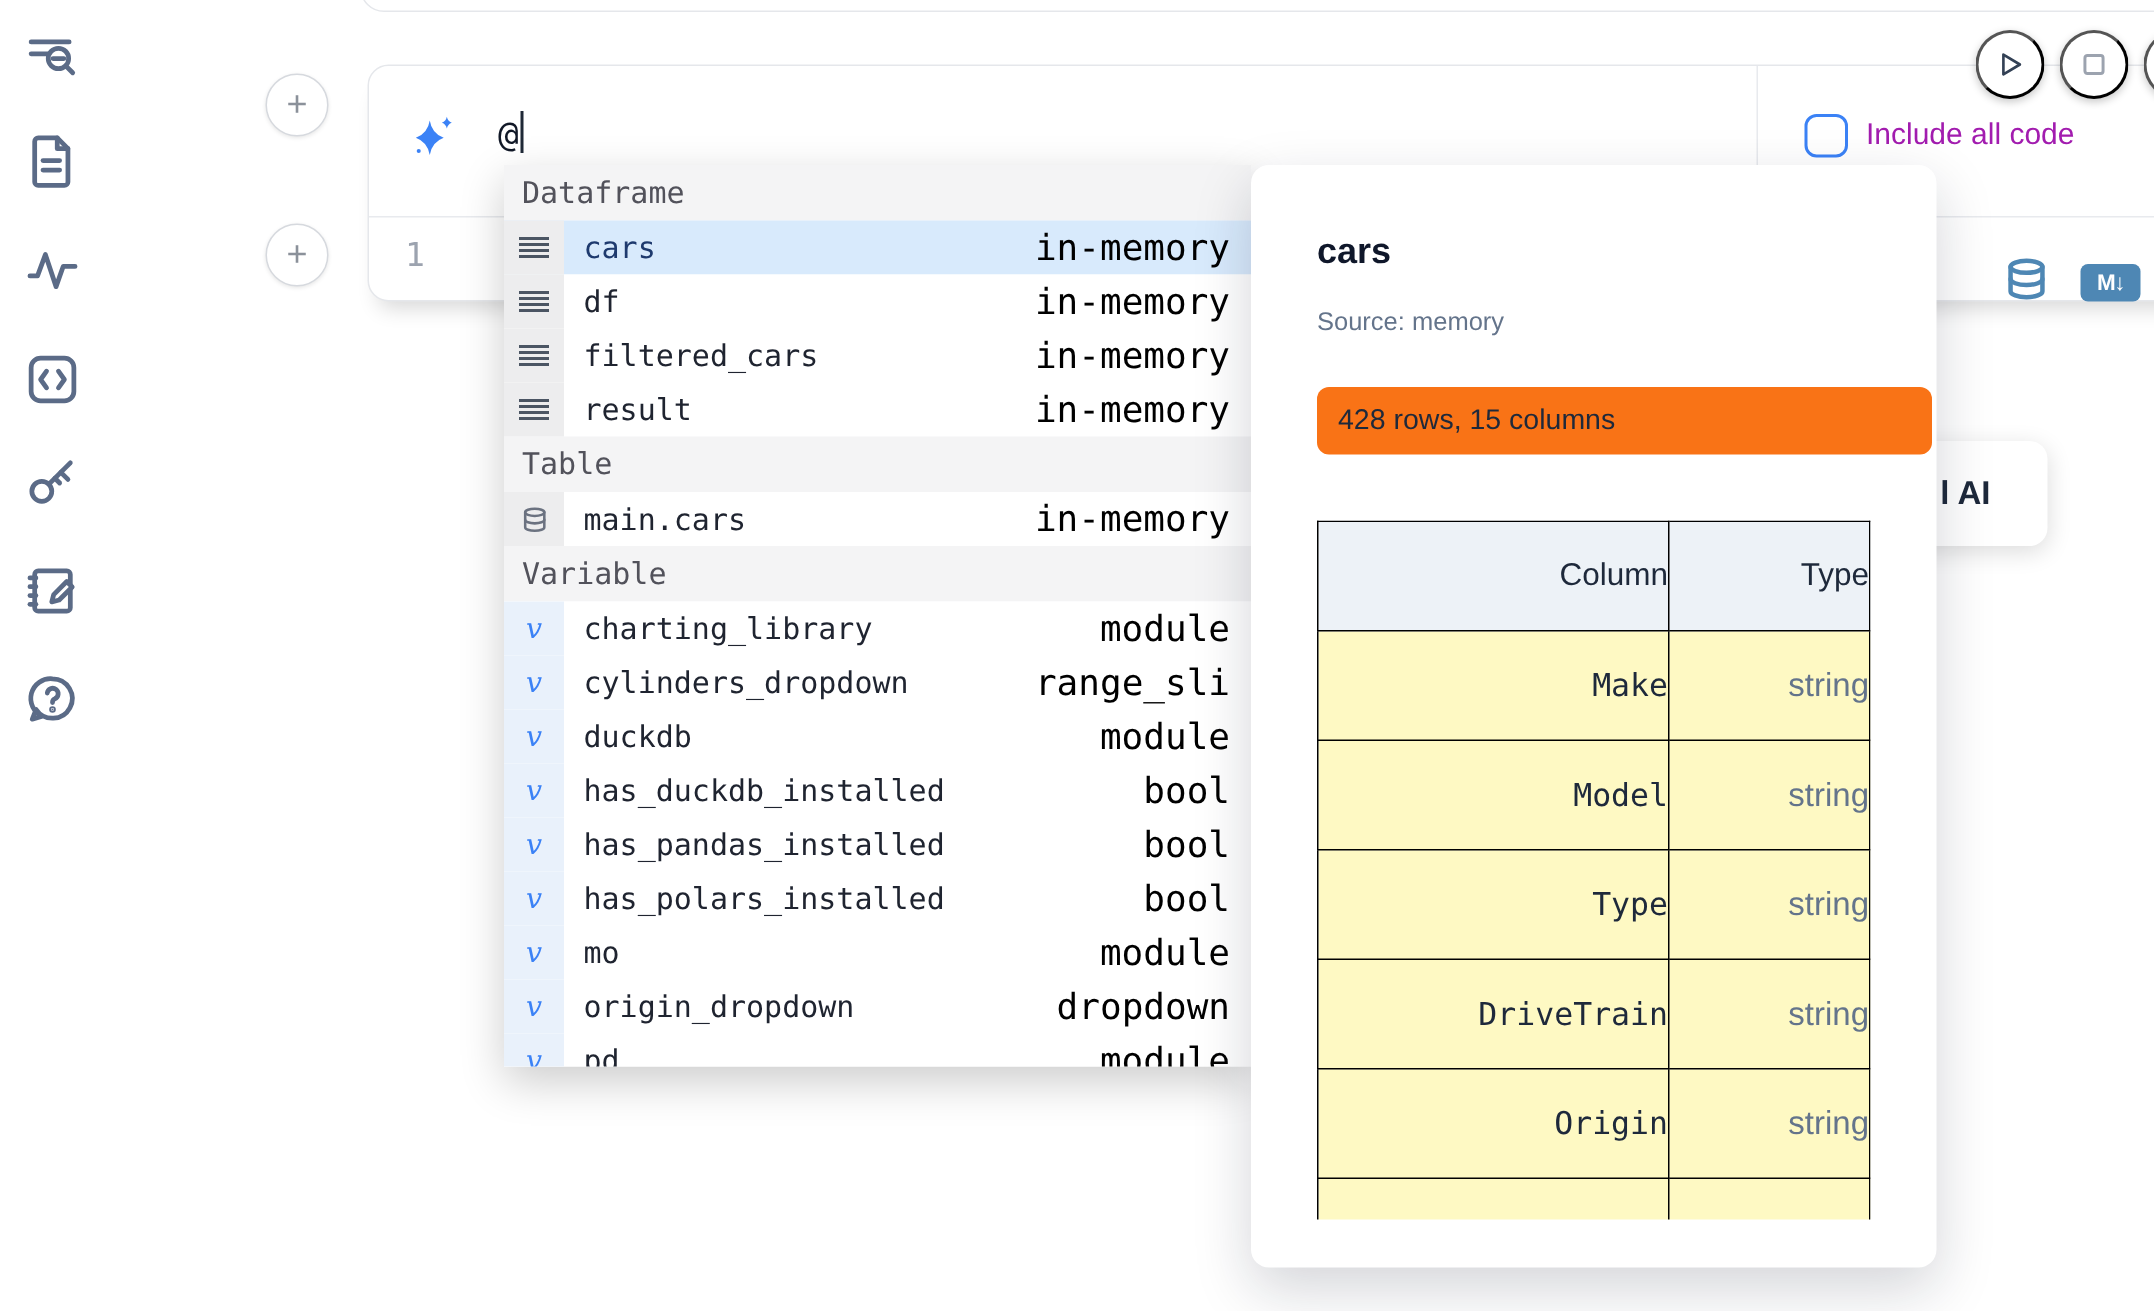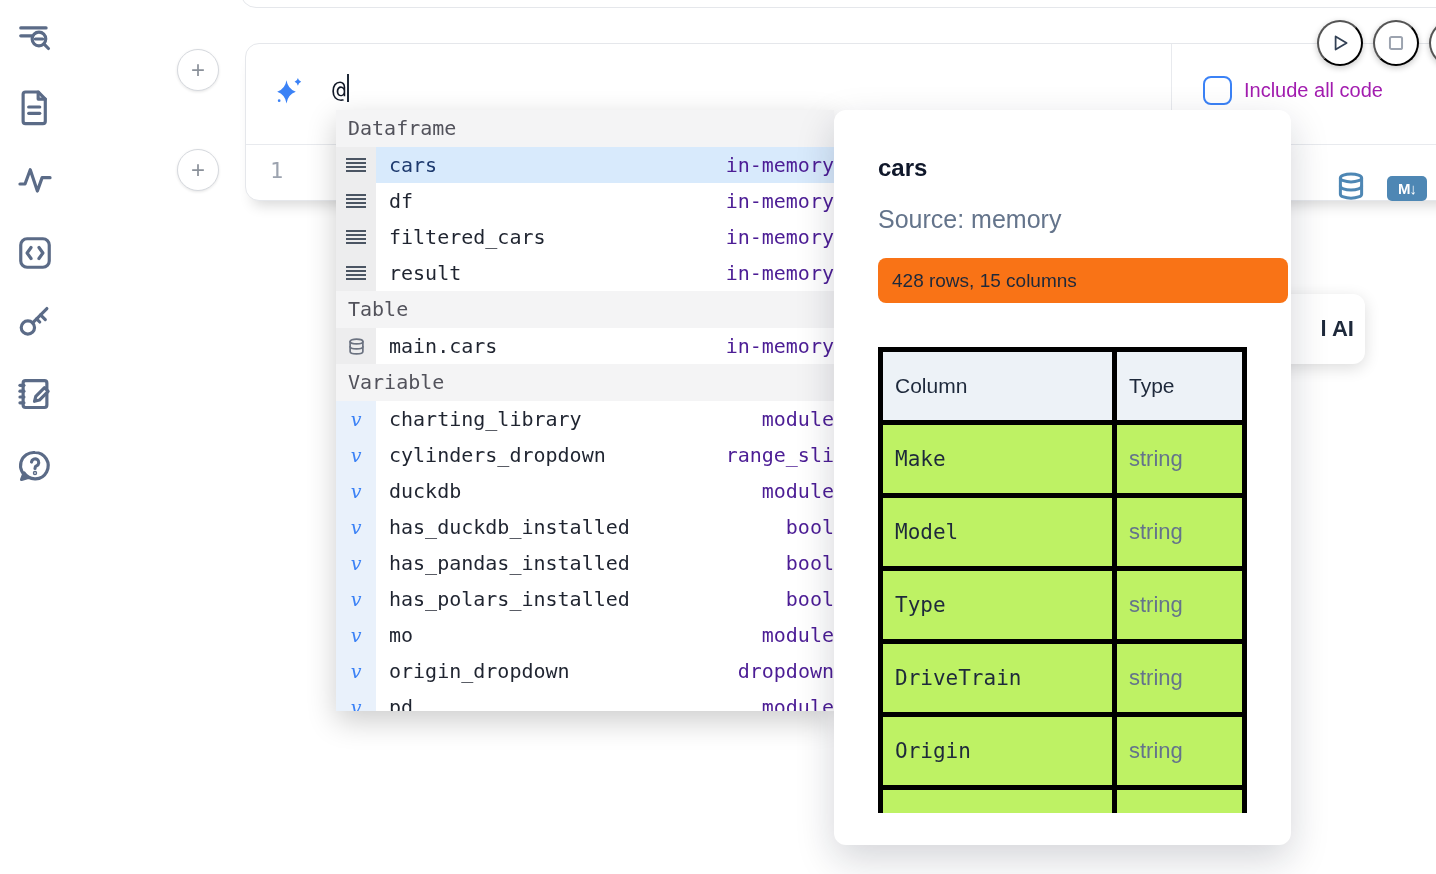--- a/index.html
+++ b/index.html
@@ -57,43 +57,43 @@
   .ac-header { height:37px; line-height:37px; background:#f4f4f5; color:#52525b;
                font-size:20px; padding-left:12px; }
   .ac-row { display:flex; align-items:center; height:36px; cursor:pointer; background:#fff; }
   .ac-gut { width:40px; height:36px; flex:0 0 40px; display:flex; align-items:center;
             justify-content:center; }
   .kind-data .ac-gut, .kind-table .ac-gut { background:#ededee; }
   .kind-var .ac-gut { background:#e9f1fb; }
   .ac-row.selected { background:#d8eafc; }
   .ac-row.selected .ac-name { color:#1e3a6e; }
   .ac-name { font-size:20px; color:#1f2430; padding-left:13px; flex:1 1 auto; white-space:nowrap; overflow:hidden; }
-  .ac-type { font-size:20px; color:#4c1d95; white-space:nowrap; }
+  .ac-type { font-size:24px; color:#000000; padding-right:14px; white-space:nowrap; }
   .rows-glyph { width:22px; color:#4b5563; }
   .var-glyph { font-family:"DejaVu Serif", serif; font-style:italic; font-size:19px; color:#3b82f6; }
   .tbl-glyph { width:17px; height:19px; color:#6b7280; }
 
   
   .ai-card { position:absolute; left:1253px; top:294px; width:112px; height:70px; background:#fff;
              border-radius:12px; box-shadow:0 4px 16px rgba(0,0,0,.14); z-index:4;
              text-align:right; line-height:70px; font-size:22px; font-weight:bold;
-             color:#1e293b; padding-right:11px; cursor:pointer; }
+             color:#1e293b; padding-right:38px; cursor:pointer; }
 
   
   .panel { position:absolute; left:834px; top:110px; width:457px; height:735px; background:#fff;
            border-radius:12px; box-shadow:0 14px 38px rgba(15,23,42,.18); z-index:5; }
   .panel-title { position:absolute; left:44px; top:44px; font-size:24px; font-weight:bold; color:#0f172a; }
-  .panel-source { position:absolute; left:44px; top:95px; font-size:25px; color:#64748b; }
+  .panel-source { position:absolute; left:44px; top:95px; font-size:17px; color:#64748b; }
   .panel-badge { position:absolute; left:44px; top:148px; width:410px; height:45px; background:#f97316;
                  border-radius:8px; font-size:19px; color:#1e293b; line-height:45px; padding-left:14px; }
   .panel-tablewrap { position:absolute; left:44px; top:237px; width:369px; height:466px; overflow:hidden; }
   .ptable { border-collapse:collapse; width:369px; }
-  .ptable th, .ptable td { border:5px solid #000000; text-align:left; padding-left:12px; }
+  .ptable th, .ptable td { border:1px solid #000000; text-align:right; padding-left:12px; }
   .ptable th { height:73px; background:#edf2f7; font-weight:400; font-size:21px; color:#1e293b; }
-  .ptable td { height:73px; background:#bef264; }
+  .ptable td { height:73px; background:#fef9c3; }
   .ptable td.cname { font-family:"DejaVu Sans Mono", monospace; font-size:21px; color:#1e293b; width:234px; }
   .ptable td.ctype { font-size:22px; color:#64748b; }
 </style>
 </head>
 <body>
 
 <div class="screen">
 
   <div class="prev-cell"></div>
 

